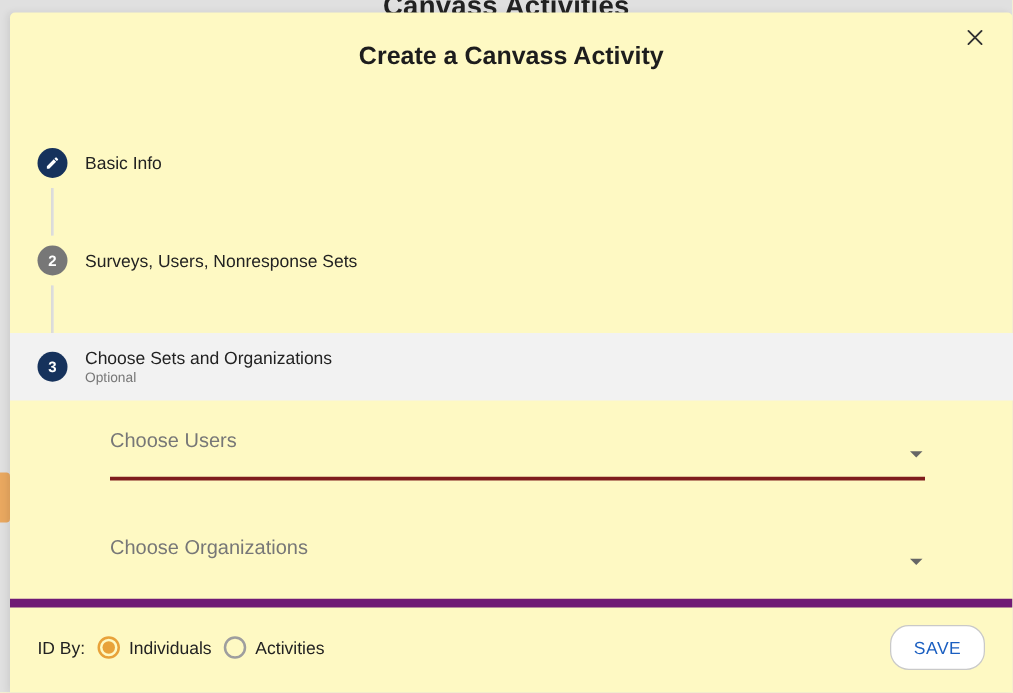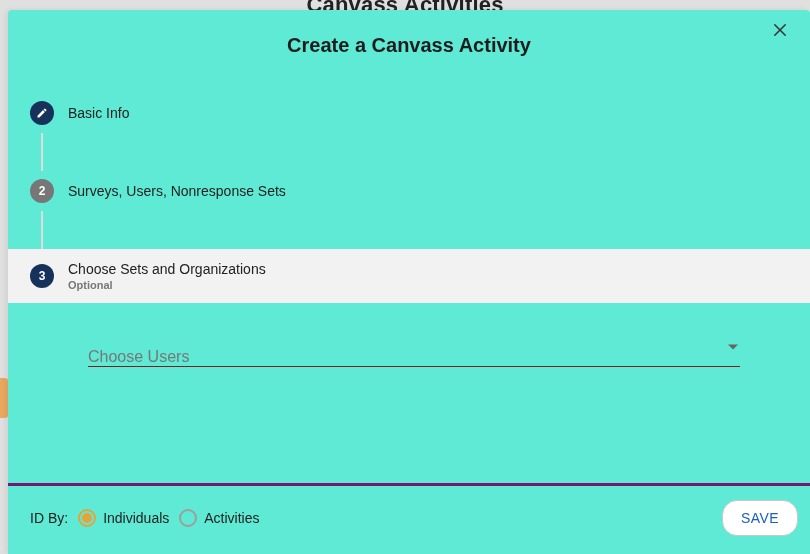--- a/index.html
+++ b/index.html
@@ -19,25 +19,26 @@
     position:absolute;
     top:-8px; left:0; right:0;
     text-align:center;
     font-size:22px; font-weight:700;
     color:#222;
     letter-spacing:0.2px;
   }
   .modal {
     position:absolute;
     left:8px; right:0; top:10px; bottom:0;
-    background:#5eead4;
+    background:#fef9c3;
     border-radius:4px 4px 0 0;
     box-shadow: -2px 0 6px rgba(0,0,0,0.08), 0 0 0 rgba(0,0,0,0);
     display:flex;
     flex-direction:column;
+    gap:17px;
   }
   .modal-header {
     position:relative;
     padding-top:24px;
   }
   .modal-title {
     text-align:center;
     font-size:20px;
     font-weight:700;
     color:#1d1d1d;
@@ -75,56 +76,56 @@
     border-radius:50%;
     display:flex; align-items:center; justify-content:center;
     font-size:12px; font-weight:600;
     color:#fff;
     flex-shrink:0;
   }
   .badge-done { background:#16325c; }
   .badge-pending { background:#777; }
   .badge-active { background:#16325c; }
   .step-label { font-size:14px; color:#222; font-weight:500; }
-  .step-sub { font-size:11px; color:#777; margin-top:2px;font-weight:bold; }
+  .step-sub { font-size:11px; color:#777; margin-top:2px; }
 
   .connector {
     margin-left:11px;
     width:2px;
     height:38px;
     background:#e0e0e0;
     border-left:1px solid #d8d8d8;
   }
 
   .fields {
     padding: 24px 58px 0 58px;
   }
   .select-field {
     position:relative;
-    border-bottom:1px solid #7f1d1d;
+    border-bottom:3px solid #7f1d1d;
     height:40px;
-    display:flex; align-items:flex-end;
+    display:flex; align-items:flex-start;
     margin-bottom:46px;
     cursor:pointer;
   }
   .select-placeholder {
     color:#777;
     font-size:16px;
   }
   .select-caret {
     position:absolute; right:2px; top:50%; transform:translateY(-50%);
     width:0;height:0;
     border-left:5px solid transparent;
     border-right:5px solid transparent;
     border-top:5px solid #666;
   }
 
   .footer {
-    border-top:3px solid #701a75;
-    padding: 14px 12px 18px 22px;
+    border-top:7px solid #701a75;
+    padding: 14px 22px 18px 22px;
     display:flex;
     align-items:center;
     justify-content:space-between;
   }
   .id-by {
     display:flex; align-items:center; gap:10px;
     font-size:14px; color:#222;
   }
   .radio {
     display:flex; align-items:center; gap:7px;
@@ -210,20 +211,24 @@
         <div class="step-label">Choose Sets and Organizations</div>
         <div class="step-sub">Optional</div>
       </div>
     </div>
 
     <div class="fields">
       <div class="select-field">
         <span class="select-placeholder">Choose Users</span>
         <span class="select-caret"></span>
       </div>
+      <div class="select-field">
+        <span class="select-placeholder">Choose Organizations</span>
+        <span class="select-caret"></span>
+      </div>
     </div>
 
   </div>
 
   <div class="footer">
     <div class="id-by">
       <span>ID By:</span>
 
       <label class="radio radio-selected">
         <span class="radio-outer">

